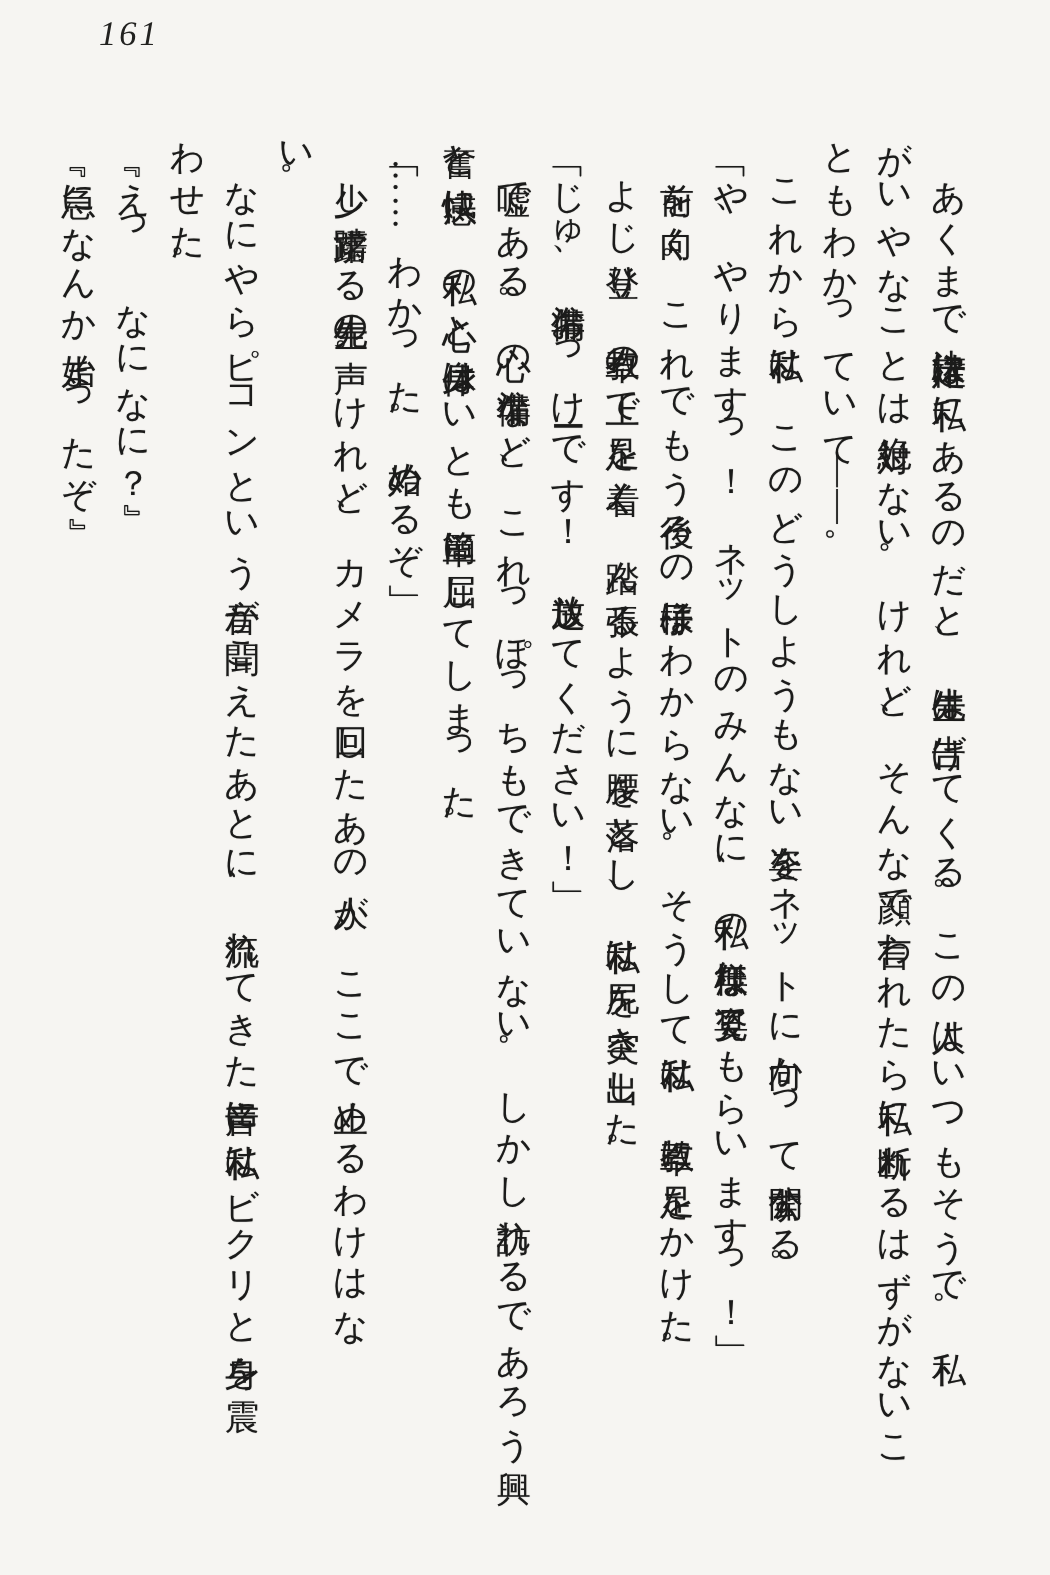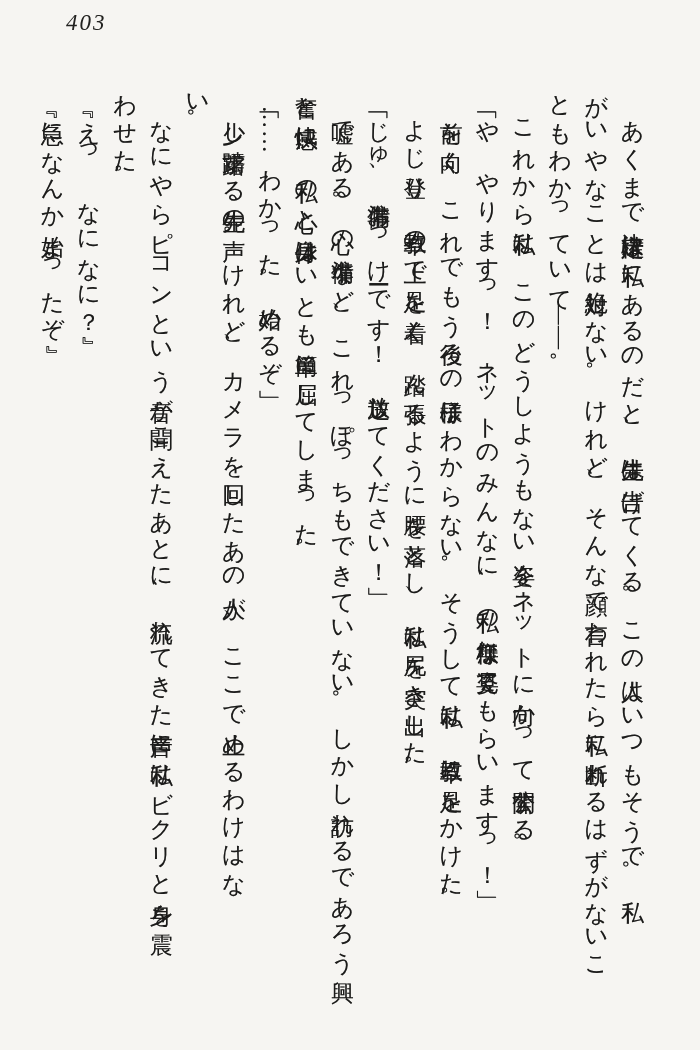--- a/index.html
+++ b/index.html
@@ -49,21 +49,21 @@
     height: 936px;
   }
   .line.indent {
     text-indent: 24.5px;
   }
 </style>
 </head>
 <body style="background: rgb(246, 245, 242);">
 
 <div class="page" style="background: rgb(246, 245, 242);">
-  <div class="page-number">403</div>
+  <div class="page-number">161</div>
   <div class="text-area" style="color: rgb(27, 27, 26);">
       <p class="line indent">あくまで決定権は私にあるのだと、先生は告げてくる。この人はいつもそうで。私</p>
       <p class="line">がいやなことは絶対しない。けれど、そんな顔で言われたら私に断れるはずがないこ</p>
       <p class="line">ともわかっていて――。</p>
       <p class="line indent">これから私は、このどうしようもない姿をネットに向かって公開する。</p>
       <p class="line indent">「や、やりますっ！　ネットのみんなに、私の無様な姿見てもらいますっ！」</p>
       <p class="line indent">前を向く。これでもう後ろの様子はわからない。そうして私は、教卓に足をかけた。</p>
       <p class="line indent">よじ登り、教卓の上で足を着く。踏ん張るように腰を落とし、私は尻を突き出した。</p>
       <p class="line indent">「じゅ、準備おっけーです！　放送してください！」</p>
       <p class="line indent">嘘である。心の準備など、これっぽっちもできていない。しかし訪れるであろう興</p>

